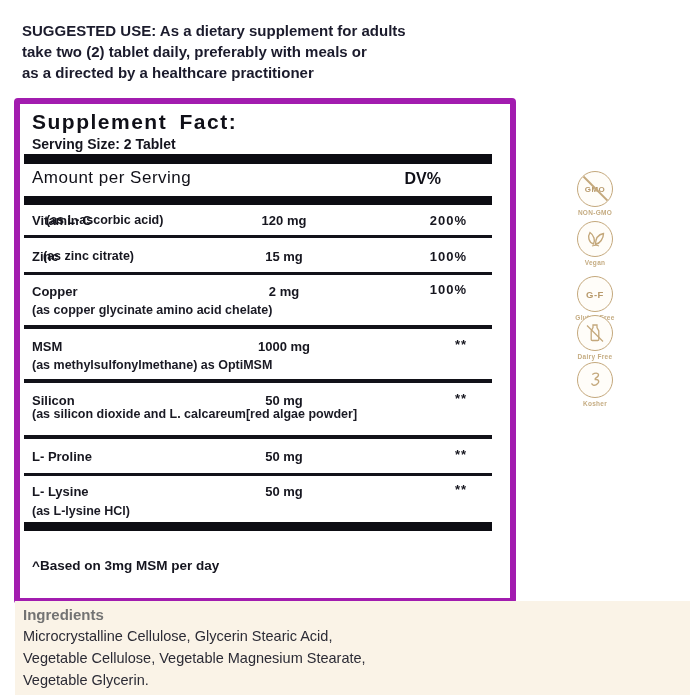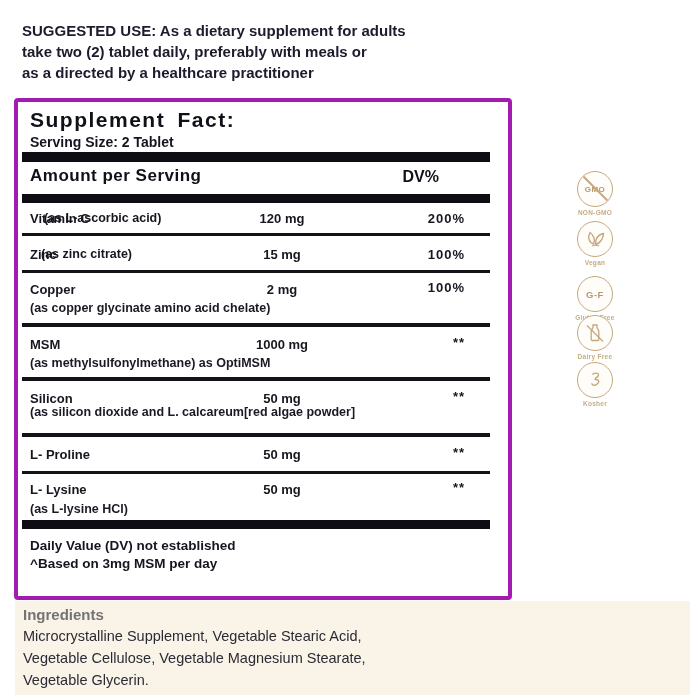--- a/index.html
+++ b/index.html
@@ -10,33 +10,33 @@
   }
   
   .suggested{
     position:absolute;left:22px;top:20px;width:400px;
     font-size:15px;line-height:21px;font-weight:600;color:#1b1b2c;
   }
   .suggested b{font-weight:800;}
   
   .panel{
     position:absolute;left:14px;top:98px;width:490px;height:494px;
-    border:4px solid #a21caf;border-radius:4px;background:#fff;
+    border:6px solid #a21caf;border-radius:4px;background:#fff;
   }
   .panel *{position:absolute;}
   .p-title{left:12px;top:6px;font-size:21px;font-weight:800;letter-spacing:1.5px;word-spacing:5px;color:#101018;}
   .p-serving{left:12px;top:32px;font-size:14px;font-weight:800;color:#15151f;}
   .bar{left:4px;width:468px;background:#0d0d13;}
   .bar1{top:50px;height:10px;}
   .bar2{top:92px;height:9px;}
   .bar3{top:418px;height:9px;}
   .sep{left:4px;width:468px;background:#121219;}
   .sep-med{height:3px;}
   .sep-thick{height:4px;}
-  .hdr-amount{left:12px;top:64px;font-size:17px;font-weight:700;letter-spacing:.5px;color:#101018;text-align:right;}
+  .hdr-amount{left:12px;top:64px;font-size:17px;font-weight:400;letter-spacing:.5px;color:#101018;text-align:right;}
   .hdr-dv{left:347px;top:66px;width:74px;text-align:right;font-size:16px;font-weight:800;color:#101018;}
   .rname{font-size:13px;font-weight:700;color:#16161f;white-space:nowrap;}
   .rdetail-inline{margin-left:14px;font-weight:600;font-size:12.5px;}
   .rsub{font-size:12.5px;font-weight:600;color:#1a1a24;white-space:nowrap;}
   .ramt{left:194px;width:140px;text-align:center;font-size:13px;font-weight:700;color:#16161f;}
   .rdv{left:347px;width:100px;text-align:right;font-size:13px;font-weight:700;letter-spacing:1px;color:#16161f;}
   .fnote{left:12px;font-size:13.5px;font-weight:700;color:#15151f;white-space:nowrap;}
   
   .badge{position:absolute;left:572px;width:46px;text-align:center;}
   .badge-circle{
@@ -115,21 +115,20 @@
   <div class="ramt" style="top:345px;">50 mg</div>
   <div class="rdv" style="top:343px;">**</div>
   <div class="sep sep-med" style="top:369px;"></div>
 
   <div class="rname" style="left:12px;top:380px;">L- Lysine</div>
   <div class="ramt" style="top:380px;">50 mg</div>
   <div class="rdv" style="top:378px;">**</div>
   <div class="rsub" style="left:12px;top:400px;">(as L-lysine HCl)</div>
   <div class="bar bar3"></div>
 
-  <div class="fnote" style="top:436px;">Daily Value (DV) not established</div>
   <div class="fnote" style="top:454px;">^Based on 3mg MSM per day</div>
 </div>
 
 <div class="badge" style="top:171px;">
   <div class="badge-circle">
     <span class="badge-glyph">GMO</span>
     <span class="badge-slash"></span>
   </div>
   <div class="badge-label">NON-GMO</div>
 </div>
@@ -166,16 +165,16 @@
   <div class="badge-circle">
     <svg width="22" height="22" viewBox="0 0 24 24" fill="none" stroke="#c4a87c" stroke-width="1.5">
       <path d="M9 6 C13 3.5 17 4.5 15.5 7.5 C14.5 9.5 11.5 9.8 12.2 11.5 C16.5 11 17.5 14.5 13.5 17 C11 18.5 8.5 17.5 8.5 15.5"></path>
     </svg>
   </div>
   <div class="badge-label">Kosher</div>
 </div>
 
 <div class="ingredients">
   <div class="ing-title">Ingredients</div>
-  <div class="ing-line">Microcrystalline Supplement, Vegetable Stearic Acid,</div>
+  <div class="ing-line">Microcrystalline Cellulose, Glycerin Stearic Acid,</div>
   <div class="ing-line">Vegetable Cellulose,  Vegetable Magnesium Stearate,</div>
   <div class="ing-line">Vegetable Glycerin.</div>
 </div>
 
 </body></html>

